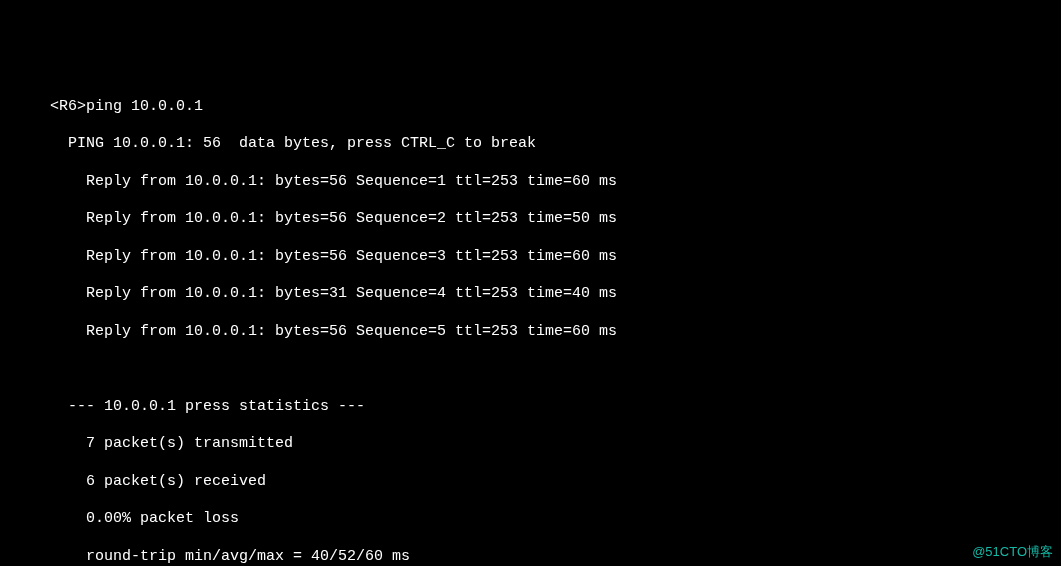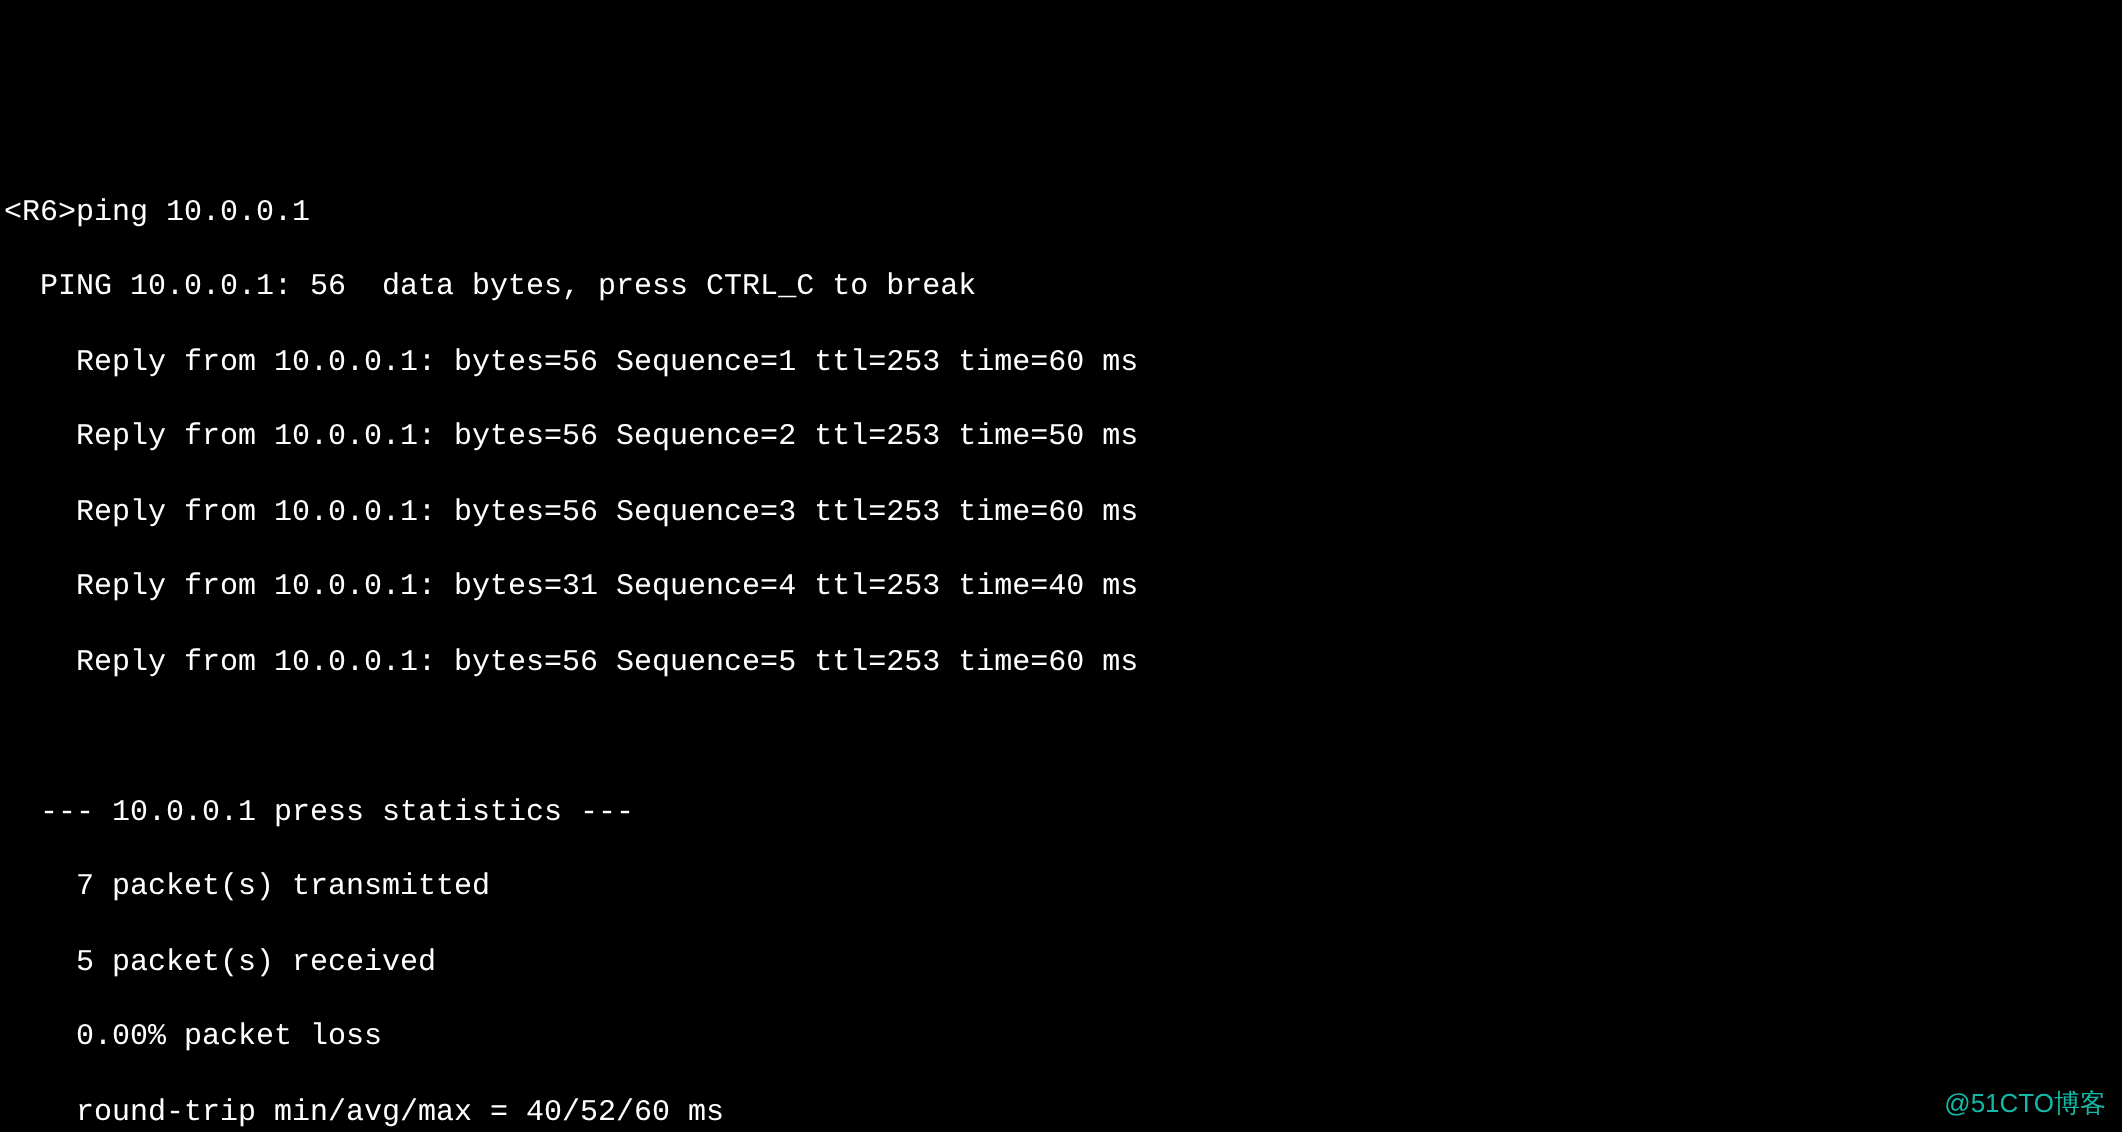--- a/index.html
+++ b/index.html
@@ -9,21 +9,21 @@
       font-family: "Consolas", "Courier New", monospace;
       font-size: 15px;
       line-height: 1.25;
       padding: 4px 2px;
       width: 1061px;
       height: 566px;
       overflow: hidden;
       white-space: pre;
       position: relative;
     }
-    .line { display: block; }
+    .line { display: block; margin-left: 48px; }
     .watermark {
       position: absolute;
       right: 8px;
       bottom: 6px;
       color: #14b8a6;
       font-size: 13px;
       font-family: sans-serif;
     }
   </style>
 </head>
@@ -35,21 +35,21 @@
 <span class="line"><span>&lt;R6&gt;</span><span>ping 10.0.0.1</span></span>
 <span class="line">  PING 10.0.0.1: 56  data bytes, press CTRL_C to break</span>
 <span class="line">    Reply from 10.0.0.1: bytes=56 Sequence=1 ttl=253 time=60 ms</span>
 <span class="line">    Reply from 10.0.0.1: bytes=56 Sequence=2 ttl=253 time=50 ms</span>
 <span class="line">    Reply from 10.0.0.1: bytes=56 Sequence=3 ttl=253 time=60 ms</span>
 <span class="line">    Reply from 10.0.0.1: bytes=31 Sequence=4 ttl=253 time=40 ms</span>
 <span class="line">    Reply from 10.0.0.1: bytes=56 Sequence=5 ttl=253 time=60 ms</span>
 <span class="line"> </span>
 <span class="line">  --- 10.0.0.1 press statistics ---</span>
 <span class="line">    7 packet(s) transmitted</span>
-<span class="line">    5 packet(s) received</span>
+<span class="line">    6 packet(s) received</span>
 <span class="line">    0.00% packet loss</span>
 <span class="line">    round-trip min/avg/max = 40/52/60 ms</span>
 
 
 
 
 
 
 
 

